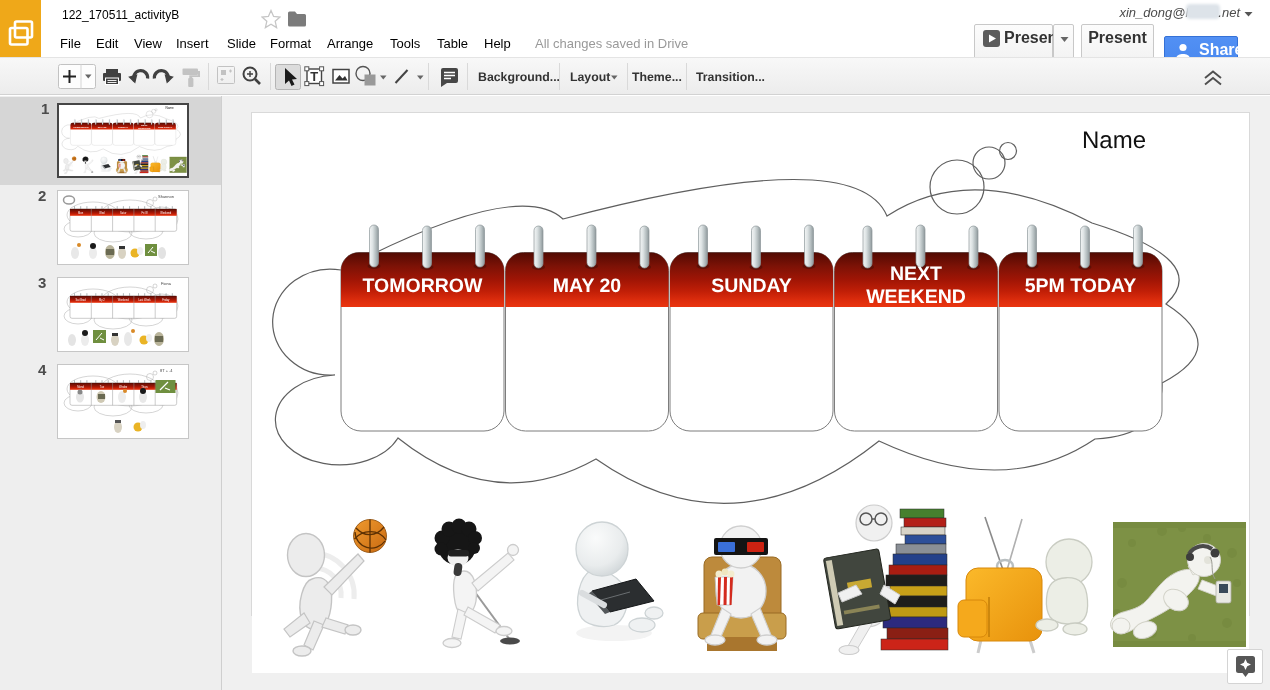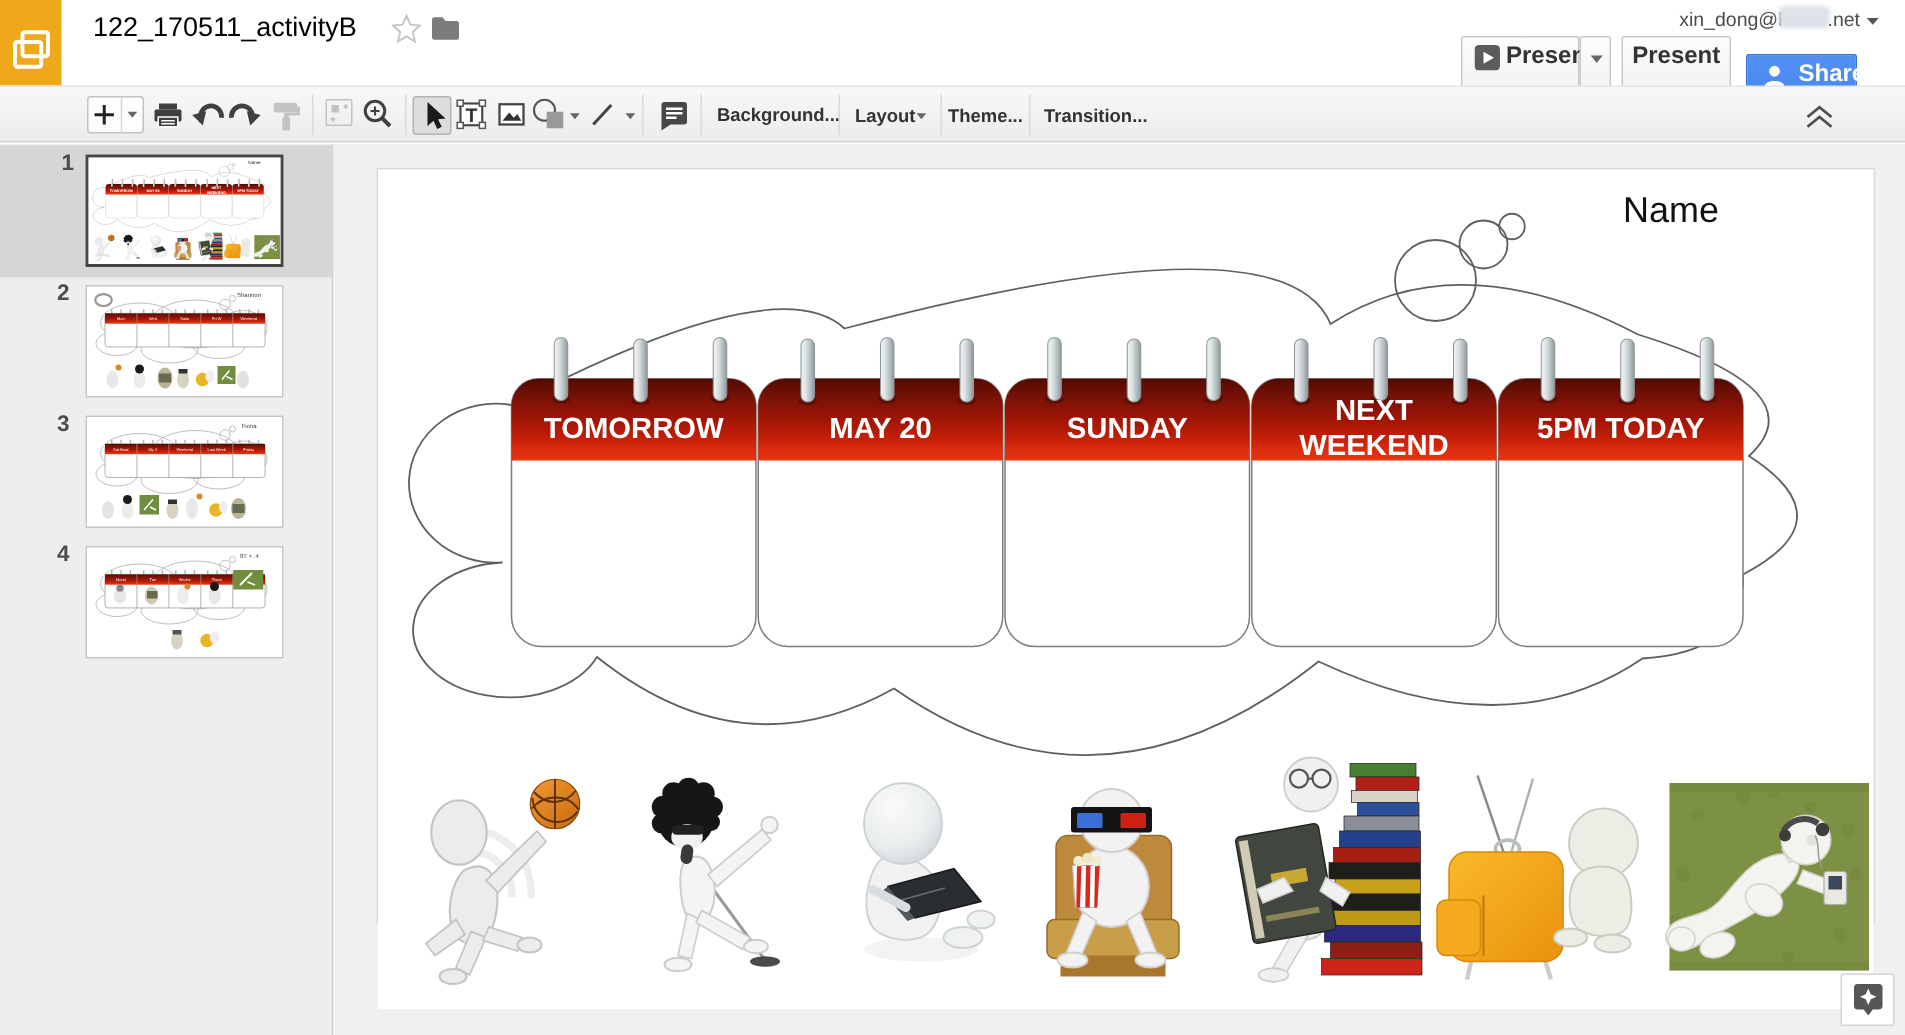--- a/index.html
+++ b/index.html
@@ -2,25 +2,25 @@
 <html><head>
 <meta charset="utf-8">
 <style>
 * { margin:0; padding:0; box-sizing:border-box; }
 html,body { width:1270px; height:690px; overflow:hidden; font-family:"Liberation Sans",sans-serif; background:#fff; }
 #app { position:relative; width:1270px; height:690px; }
 
 
 #header { position:absolute; left:0; top:0; width:1270px; height:58px; background:#fff; }
 #logo { position:absolute; left:0; top:0; width:41px; height:57px; background:#efa819; }
-#title { position:absolute; left:62px; top:8px; font-size:18px; color:#000; }
+#title { position:absolute; left:62px; top:8px; font-size:12px; color:#000; }
 #menus { position:absolute; left:0; top:36px; width:1270px; height:16px; font-size:13px; color:#000; }
 #menus span { position:absolute; top:0; }
 #saved { color:#999; }
-#acct { position:absolute; left:1040px; top:5px; width:200px; text-align:right; font-size:13px; color:#4c4c4c; }
+#acct { position:absolute; left:1040px; top:5px; width:200px; text-align:right; font-size:13px; color:#4c4c4c;font-style:italic; }
 #blurbox { display:inline-block; width:30px; height:11px; background:#dde3e9; border-radius:2px; box-shadow:0 0 3px 2px #dde3e9; }
 .btn { position:absolute; top:24px; height:44px; border:1px solid #c8c8c8; border-radius:2px;
   background:linear-gradient(#fcfcfc,#f1f1f1); font-size:16px; font-weight:bold; color:#333; line-height:26px; }
 #hdrline { position:absolute; left:0; top:57px; width:1270px; height:1px; background:#e4e4e4; }
 
 
 #toolbar { position:absolute; left:0; top:58px; width:1270px; height:37px;
   background:linear-gradient(#f8f8f8,#ececec); border-bottom:1px solid #d2d2d2; }
 
 
@@ -340,20 +340,33 @@
         </g>
       </svg>
     </div>
     <div id="title">122_170511_activityB</div>
     <svg id="star" width="20" height="20" viewBox="0 0 20 20" style="position:absolute; left:261px; top:9px;">
       <path d="M10 1.5 L12.6 7.4 L19 8 L14.2 12.3 L15.6 18.6 L10 15.3 L4.4 18.6 L5.8 12.3 L1 8 L7.4 7.4 Z" fill="#fff" stroke="#c6c6c6" stroke-width="1.3"></path>
     </svg>
     <svg id="folder" width="20" height="18" viewBox="0 0 20 18" style="position:absolute; left:287px; top:10px;">
       <path d="M1 3 a1.5 1.5 0 0 1 1.5-1.5 L8 1.5 L10 4 L17.5 4 a1.5 1.5 0 0 1 1.5 1.5 L19 15 a1.5 1.5 0 0 1 -1.5 1.5 L2.5 16.5 a1.5 1.5 0 0 1 -1.5-1.5 Z" fill="#7b7b7b"></path>
     </svg>
+    <div id="menus">
+      <span style="left:60px;">File</span>
+        <span style="left:96px;">Edit</span>
+        <span style="left:134px;">View</span>
+        <span style="left:176px;">Insert</span>
+        <span style="left:227px;">Slide</span>
+        <span style="left:270px;">Format</span>
+        <span style="left:327px;">Arrange</span>
+        <span style="left:390px;">Tools</span>
+        <span style="left:437px;">Table</span>
+        <span style="left:484px;">Help</span>
+        <span id="saved" style="left:535px;">All changes saved in Drive</span>
+    </div>
     <div id="acct">xin_dong@l<span id="blurbox"></span>.net</div>
     <svg width="9" height="7" viewBox="0 0 9 7" style="position:absolute; left:1244px; top:11px;">
         <path d="M0.5 1 L8.5 1 L4.5 5.5 Z" fill="#555"></path>
       </svg>
     <div class="btn" id="b-present" style="left:974px; width:79px;">
       <svg width="17" height="17" viewBox="0 0 17 17" style="position:absolute; left:8px; top:5px;">
         <rect x="0" y="0" width="17" height="17" rx="3" fill="#5c5c5c"></rect>
         <path d="M6 4.5 L13 8.5 L6 12.5 Z" fill="#fff"></path>
       </svg>
       <span style="margin-left:29px;">Present</span>

